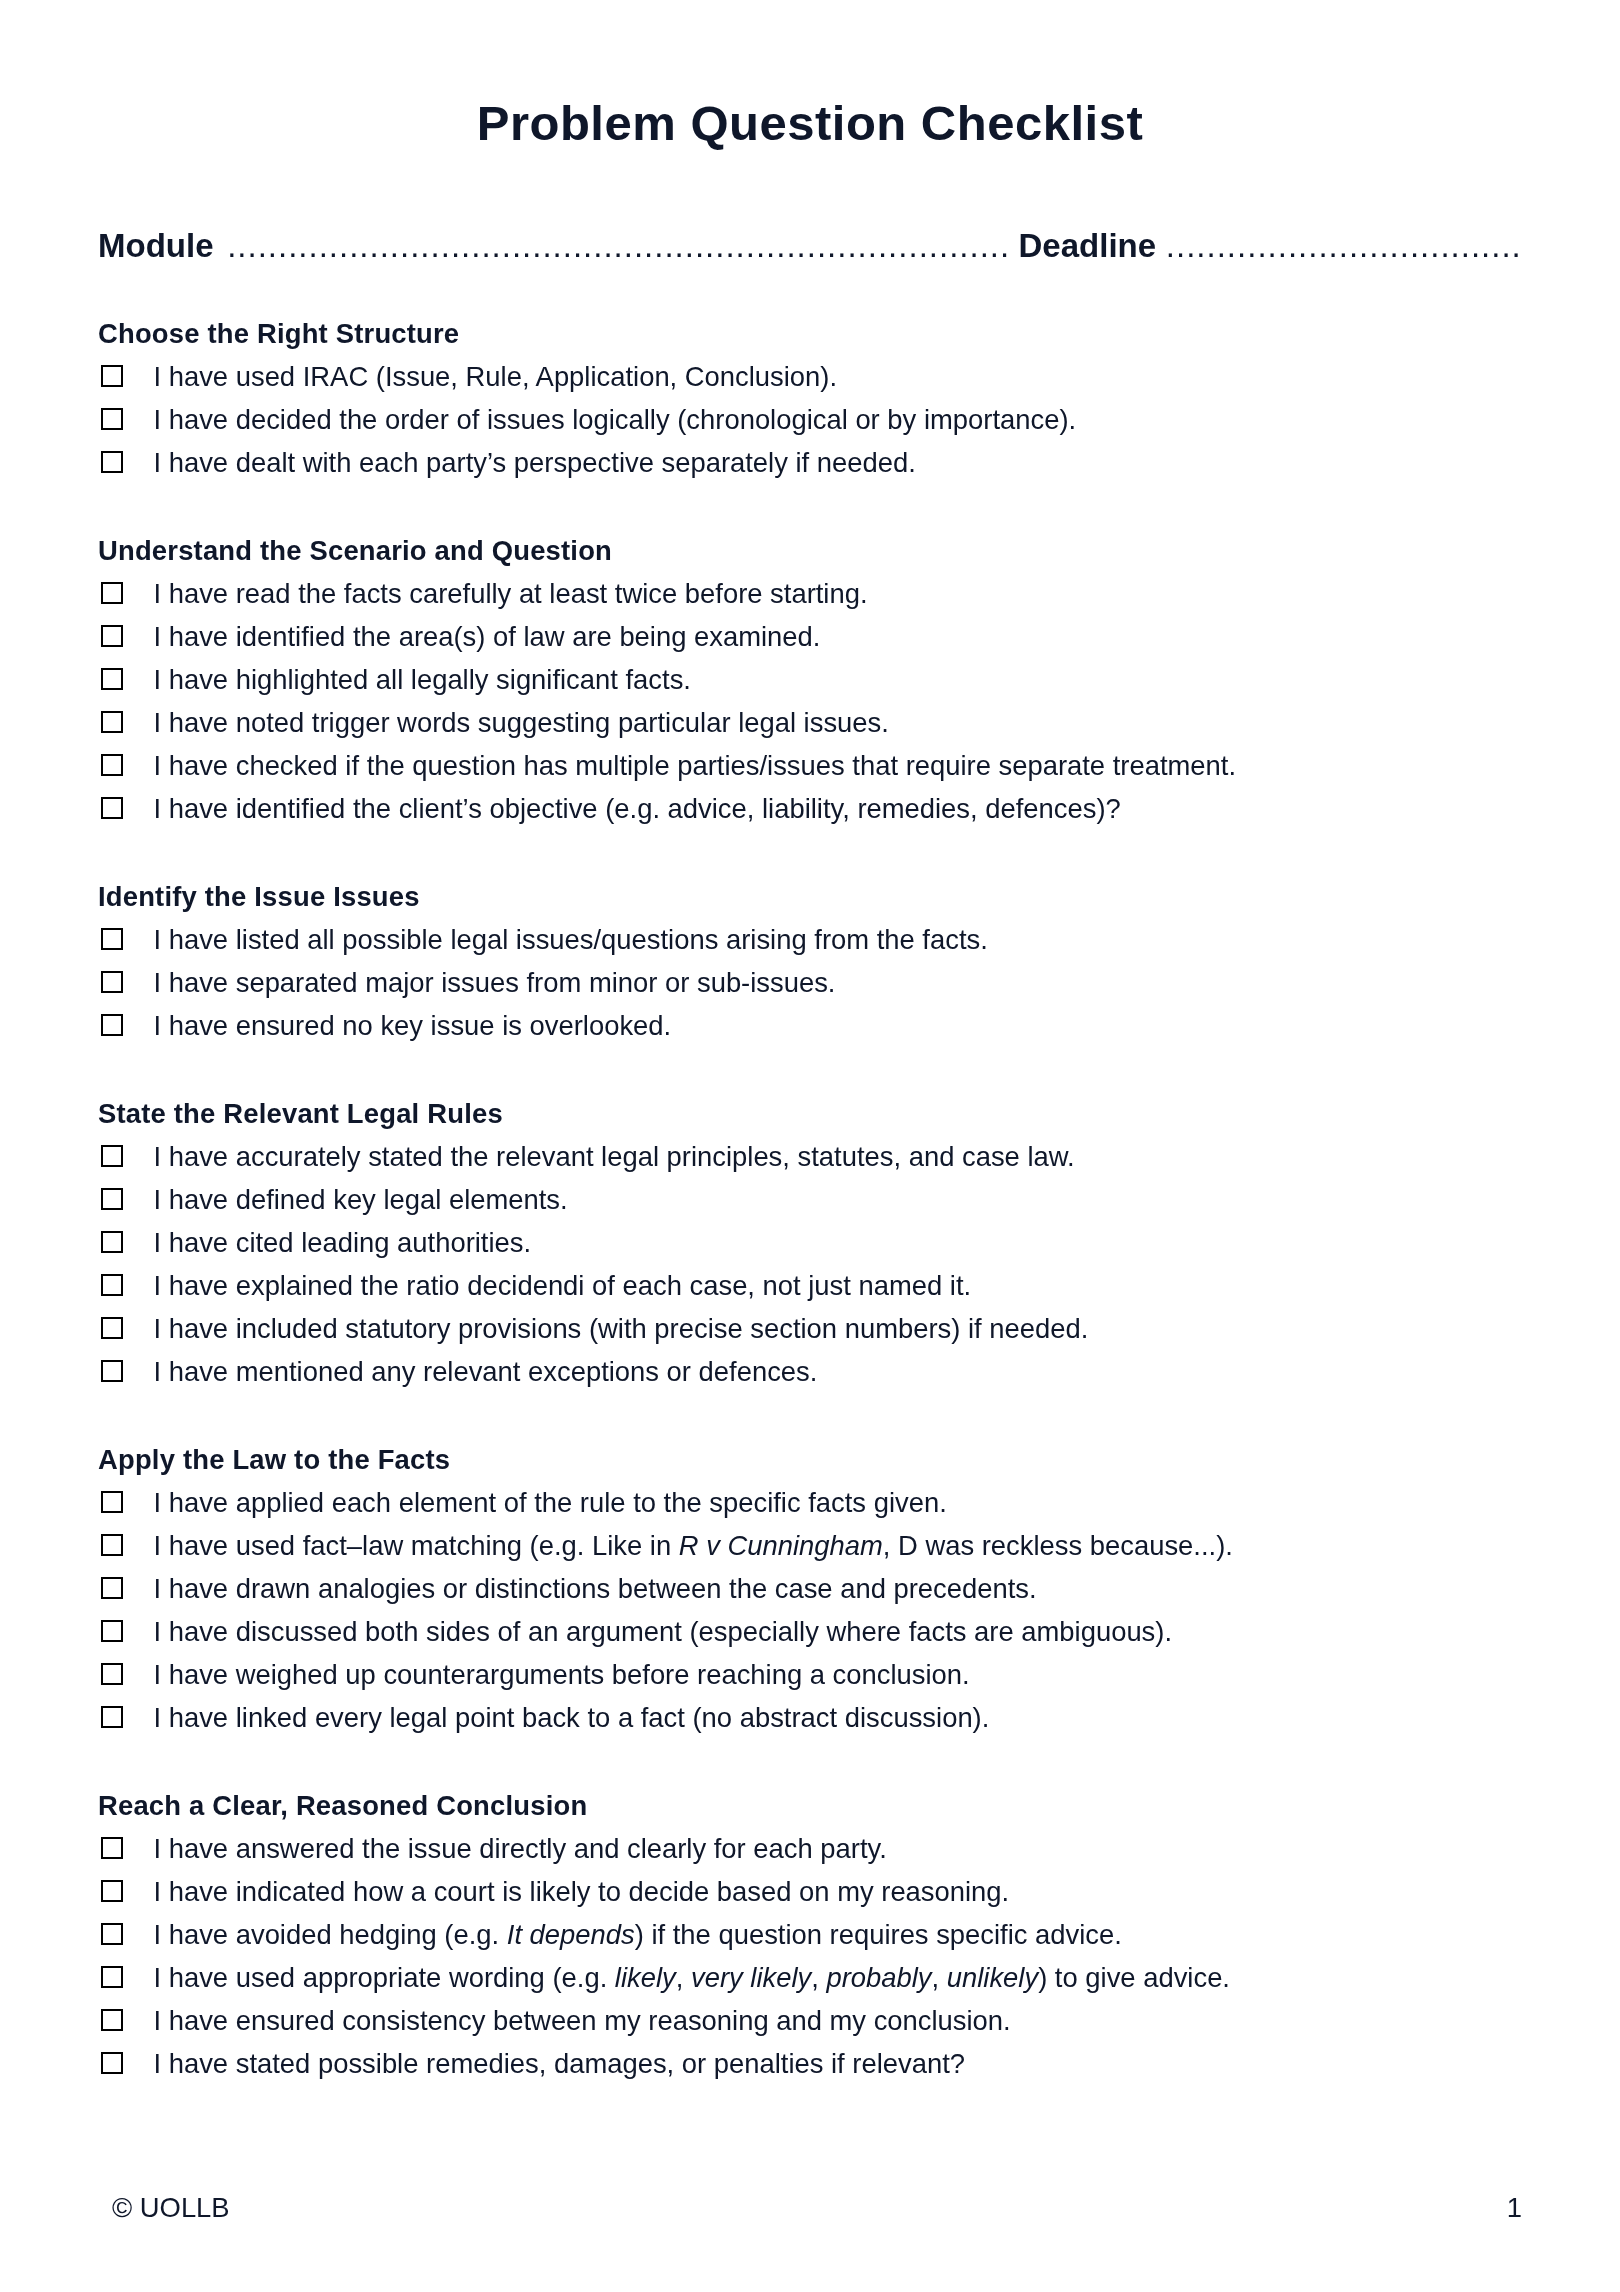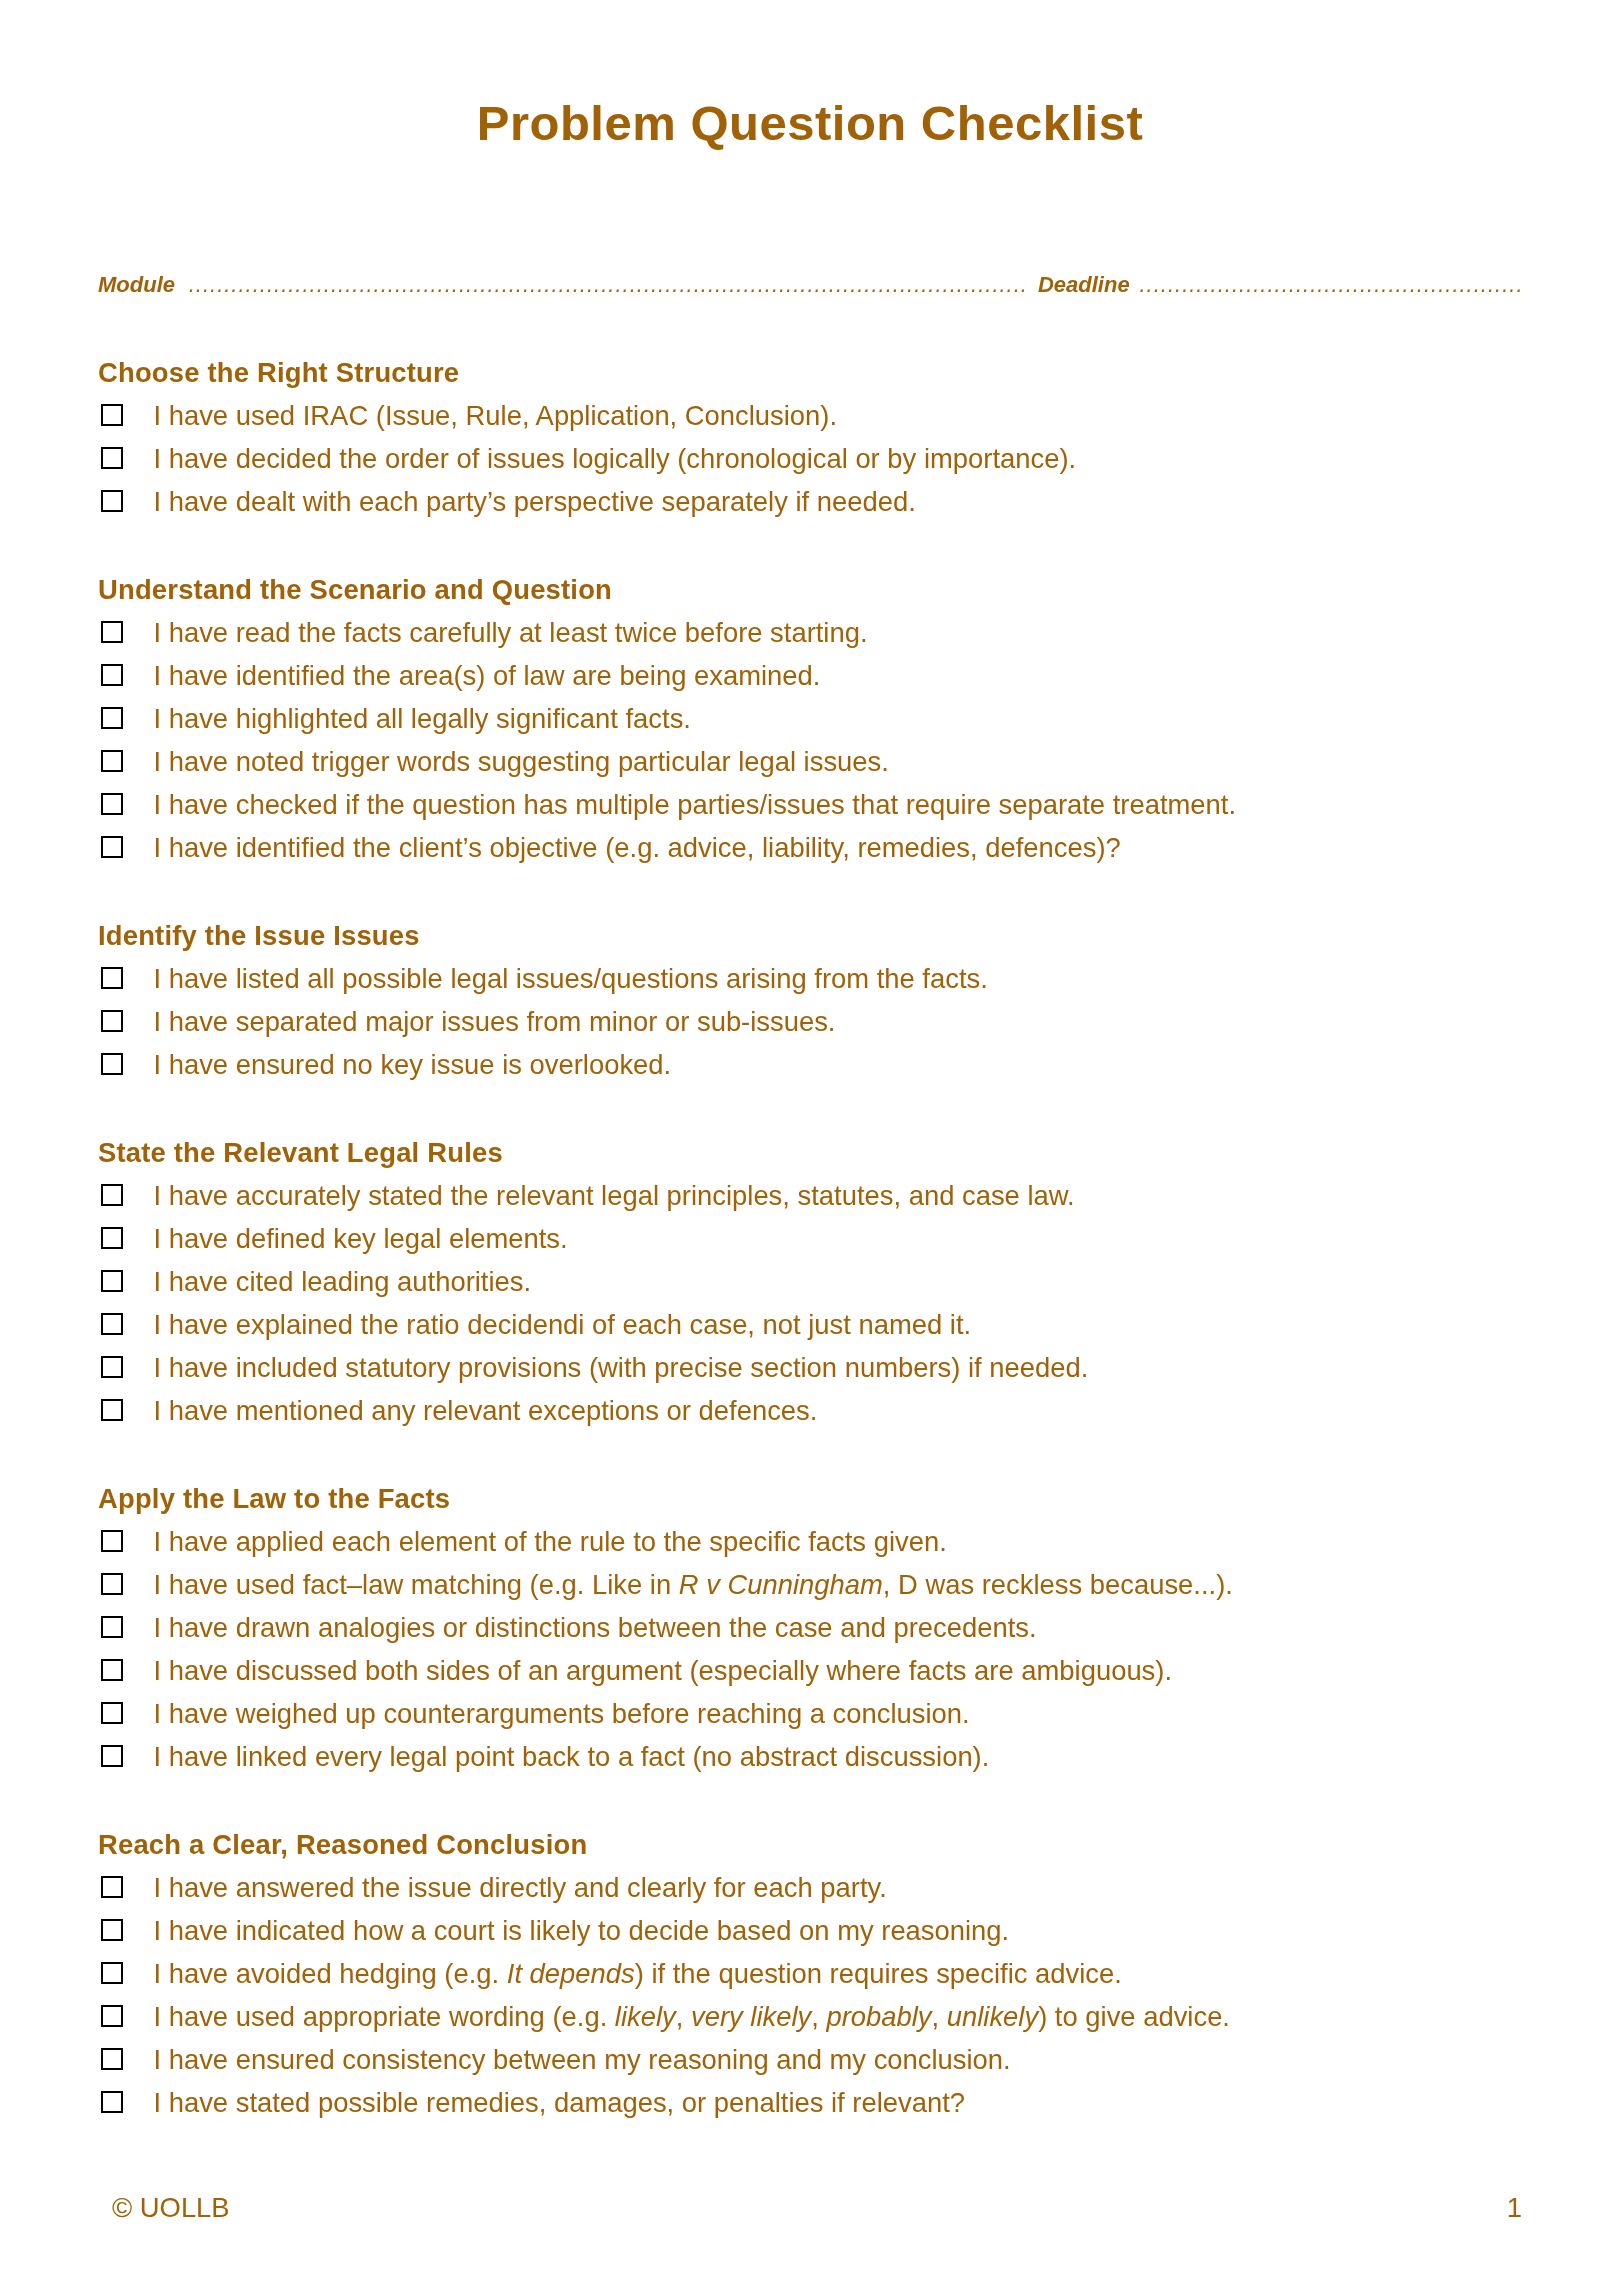--- a/index.html
+++ b/index.html
@@ -2,42 +2,41 @@
 <html><head>
 <meta charset="utf-8">
 <style>
   html, body { margin: 0; padding: 0; background: #e8e8e8; }
   .page {
     position: relative;
     width: 1620px;
     height: 2293px;
     margin: 0 auto;
     background: #ffffff;
-    color: #a16207;
+    color: #0f172a;
     font-family: "Liberation Sans", "DejaVu Sans", sans-serif;
     overflow: hidden;
     box-sizing: border-box;
     padding: 0 98px;
   }
   .title {
     margin: 0;
     padding-top: 94px;
     font-size: 49px;
     line-height: 59px;
     font-weight: 700;
     text-align: center;
     letter-spacing: 0.5px;
   }
   .module-row {
-    margin-top: 110px;
+    margin-top: 71px;
     display: flex;
     align-items: baseline;
-    font-size: 22px;
+    font-size: 33px;
     line-height: 43px;
-    font-style: italic;
   }
   .field-label { font-weight: 700; flex: 0 0 auto; }
   .dots {
     overflow: hidden;
     white-space: nowrap;
     letter-spacing: 1px;
     flex-basis: 0;
     min-width: 0;
   }
   .dots-module { flex-grow: 79; margin-left: 13.7px; }

